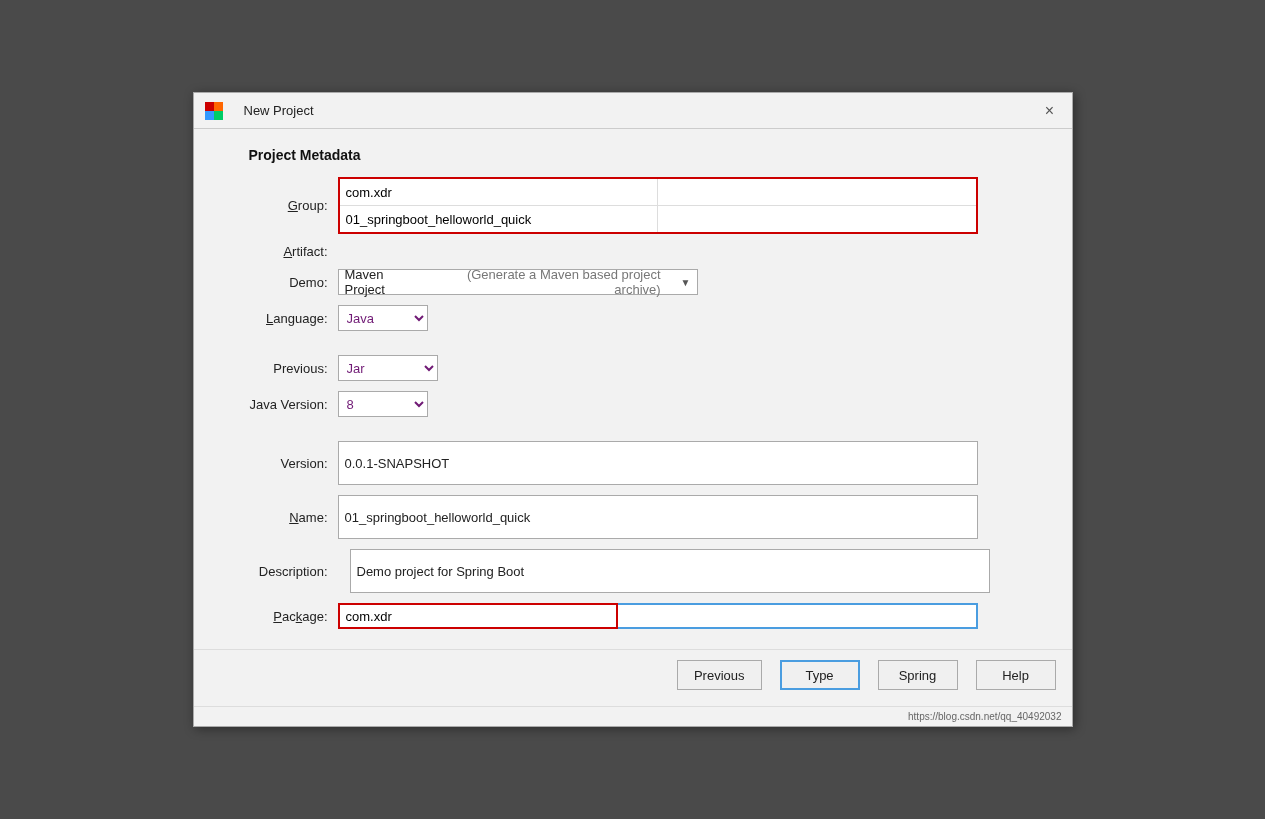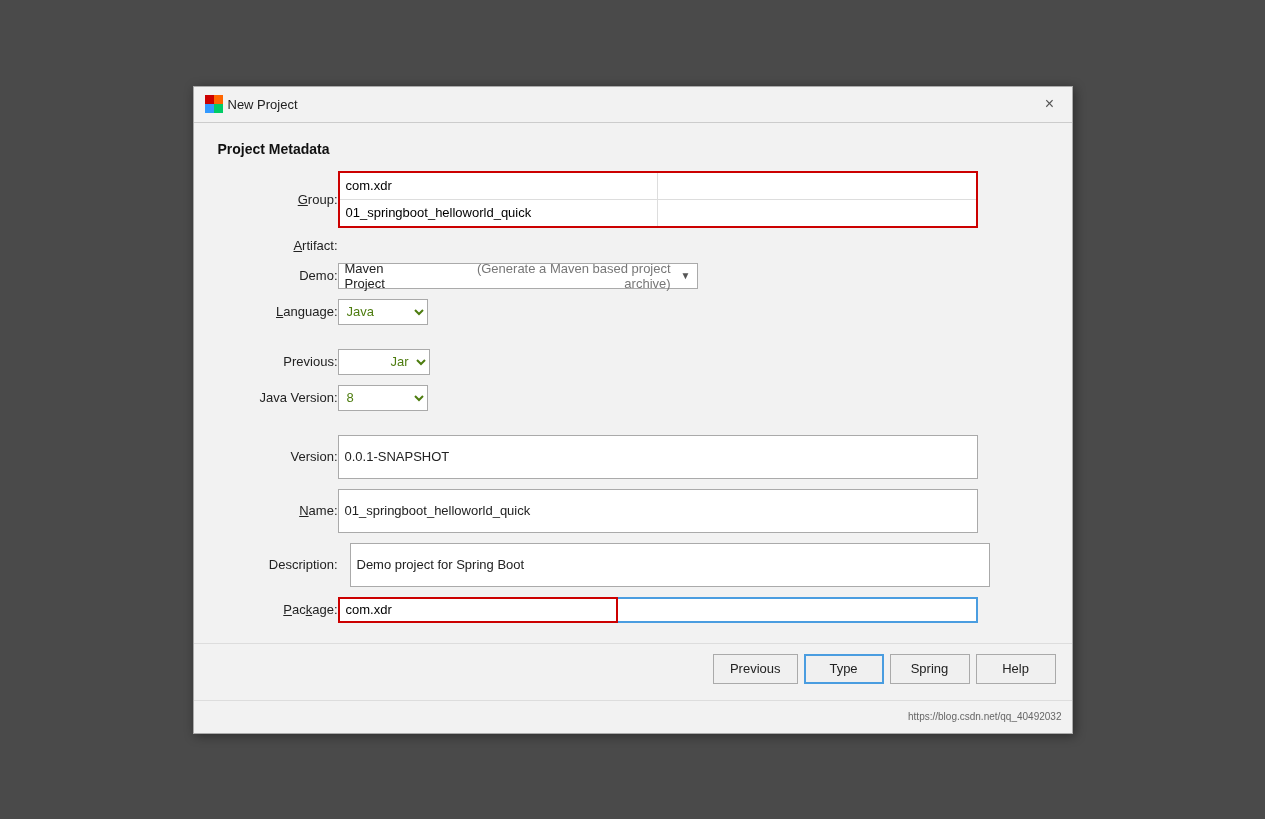--- a/index.html
+++ b/index.html
@@ -35,21 +35,21 @@
       display: flex;
       align-items: center;
       justify-content: space-between;
       padding: 6px 10px;
       height: 36px;
     }
 
     .title-bar-left {
       display: flex;
       align-items: center;
-      gap: 4px;
+      gap: 20px;
     }
 
     .app-icon {
       width: 20px;
       height: 20px;
       display: flex;
       align-items: center;
       justify-content: center;
     }
 
@@ -80,34 +80,36 @@
     .dialog-body {
       flex: 1;
       padding: 18px 24px 12px 24px;
     }
 
     .section-title {
       font-weight: bold;
       font-size: 14px;
       margin-bottom: 14px;
       color: #111;
+      margin-left: 31px;
     }
 
     .form-grid {
       display: grid;
       grid-template-columns: 120px 1fr;
       row-gap: 10px;
       align-items: center;
       max-width: 760px;
     }
 
     .form-label {
       font-size: 13px;
       color: #222;
       text-align: right;
+      padding-right: 10px;
     }
 
     .form-label .underline {
       text-decoration: underline;
     }
 
     .text-input {
       height: 44px;
       border: 1px solid #aaa;
       background: white;
@@ -117,46 +119,46 @@
       outline: none;
       width: 100%;
     }
 
     .select-field {
       height: 26px;
       border: 1px solid #aaa;
       background: white;
       padding: 2px 4px;
       font-size: 13px;
-      color: #4d7c0f;
+      color: #701a75;
       cursor: pointer;
     }
 
     .type-dropdown {
       height: 26px;
       border: 1px solid #aaa;
       background: white;
       padding: 0 4px;
       font-size: 13px;
       color: #555;
       display: flex;
       align-items: center;
-      gap: 10px;
+      gap: 20px;
       width: 360px;
     }
 
     .type-dropdown span {
       color: #555;
     }
 
     .dialog-footer {
       display: flex;
       justify-content: flex-end;
       align-items: center;
-      gap: 6px;
+      gap: 18px;
       padding: 10px 16px 16px 16px;
       border-top: 1px solid #ddd;
       margin-top: 8px;
     }
 
     .footer-btn {
       height: 30px;
       min-width: 80px;
       border: 1px solid #aaa;
       background: #f0f0f0;
@@ -181,21 +183,21 @@
       background: white;
     }
 
     .status-bar {
       height: 20px;
       background: #f2f2f2;
       border-top: 1px solid #ddd;
       display: flex;
       align-items: center;
       justify-content: flex-end;
-      padding: 16px 10px;
+      padding: 9px 10px;
       font-size: 10px;
       color: #666;
     }
   </style>
 </head>
 <body>
 
 <div class="dialog">
 
   <div class="title-bar">
@@ -253,21 +255,21 @@
           <option>Kotlin</option>
           <option>Groovy</option>
         </select>
       </div>
 
       <div style="height:4px;"></div>
       <div style="height:4px;"></div>
 
       <div class="form-label">Previous:</div>
       <div>
-        <select class="select-field" style="width:92px;text-align:right;">
+        <select class="select-field" style="width:100px;">
           <option>Jar</option>
           <option>War</option>
         </select>
       </div>
 
       <div class="form-label">Java Version:</div>
       <div>
         <select class="select-field" style="width:90px;">
           <option>8</option>
           <option>11</option>

